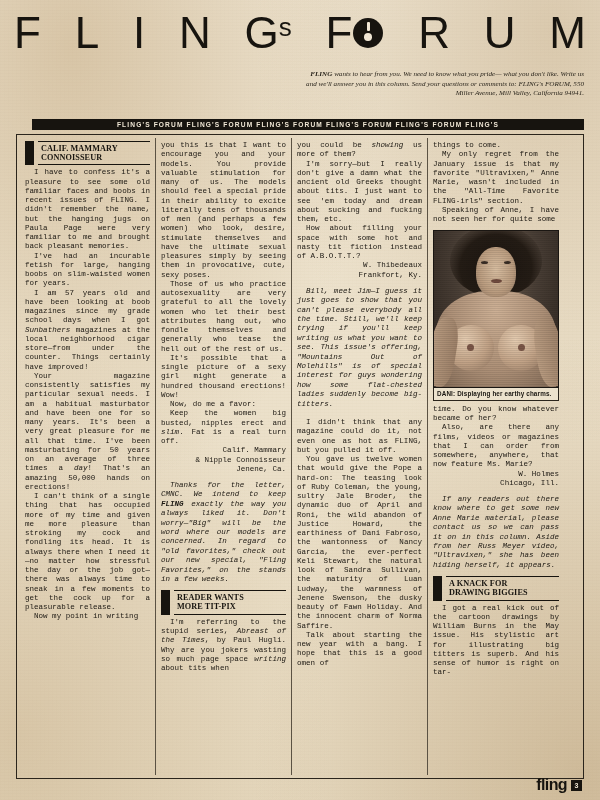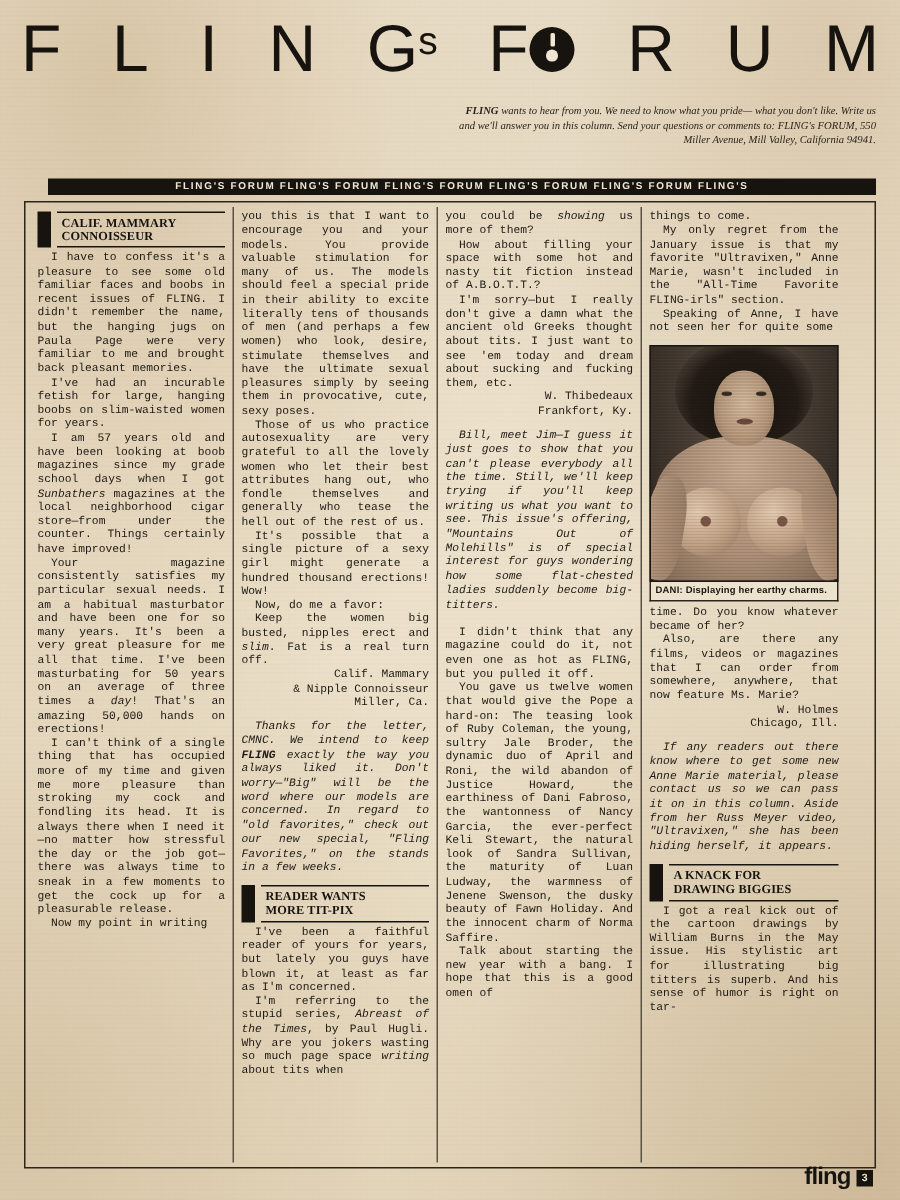--- a/index.html
+++ b/index.html
@@ -260,38 +260,37 @@
     </div>
 
     <div class="col">
       <p class="noindent">you this is that I want to encourage you and your models. You provide valuable stimulation for many of us. The models should feel a special pride in their ability to excite literally tens of thousands of men (and perhaps a few women) who look, desire, stimulate themselves and have the ultimate sexual pleasures simply by seeing them in provocative, cute, sexy poses.</p>
       <p>Those of us who practice autosexuality are very grateful to all the lovely women who let their best attributes hang out, who fondle themselves and generally who tease the hell out of the rest of us.</p>
       <p>It's possible that a single picture of a sexy girl might generate a hundred thousand erections! Wow!</p>
       <p>Now, do me a favor:</p>
       <p><span>Keep the women big busted, nipples erect and </span><i>slim</i><span>. Fat is a real turn off.</span></p>
       <p class="sig">Calif. Mammary</p>
       <p class="sig">&amp; Nipple Connoisseur</p>
-      <p class="sig">Miller, Ca.</p>
+      <p class="sig">Jenene, Ca.</p>
       <p class="reply"><span>Thanks for the letter, CMNC. We intend to keep </span><b>FLING</b><span> exactly the way you always liked it. Don't worry—"Big" will be the word where our models are concerned. In regard to "old favorites," check out our new special, "Fling Favorites," on the stands in a few weeks.</span></p>
 
       <div class="hdr">
         <div class="hdr-mark"></div>
         <div class="hdr-box">
           <div class="t">READER WANTS</div>
           <div class="t">MORE TIT-PIX</div>
         </div>
       </div>
-      <p>I've been a faithful reader of yours for years, but lately you guys have blown it, at least as far as I'm concerned.</p>
       <p><span>I'm referring to the stupid series, </span><i>Abreast of the Times</i><span>, by Paul Hugli. Why are you jokers wasting so much page space </span><i>writing</i><span> about tits when</span></p>
     </div>
 
     <div class="col">
       <p class="noindent"><span>you could be </span><i>showing</i><span> us more of them?</span></p>
+      <p>I'm sorry—but I really don't give a damn what the ancient old Greeks thought about tits. I just want to see 'em today and dream about sucking and fucking them, etc.</p>
       <p>How about filling your space with some hot and nasty tit fiction instead of A.B.O.T.T.?</p>
-      <p>I'm sorry—but I really don't give a damn what the ancient old Greeks thought about tits. I just want to see 'em today and dream about sucking and fucking them, etc.</p>
       <p class="sig">W. Thibedeaux</p>
       <p class="sig">Frankfort, Ky.</p>
       <p class="reply">Bill, meet Jim—I guess it just goes to show that you can't please everybody all the time. Still, we'll keep trying if you'll keep writing us what you want to see. This issue's offering, "Mountains Out of Molehills" is of special interest for guys wondering how some flat-chested ladies suddenly become big-titters.</p>
 
       <div class="hdr">
         <div class="hdr-mark"></div>
       </div>
       <p>I didn't think that any magazine could do it, not even one as hot as FLING, but you pulled it off.</p>
       <p>You gave us twelve women that would give the Pope a hard-on: The teasing look of Ruby Coleman, the young, sultry Jale Broder, the dynamic duo of April and Roni, the wild abandon of Justice Howard, the earthiness of Dani Fabroso, the wantonness of Nancy Garcia, the ever-perfect Keli Stewart, the natural look of Sandra Sullivan, the maturity of Luan Ludway, the warmness of Jenene Swenson, the dusky beauty of Fawn Holiday. And the innocent charm of Norma Saffire.</p>
       <p>Talk about starting the new year with a bang. I hope that this is a good omen of</p>

